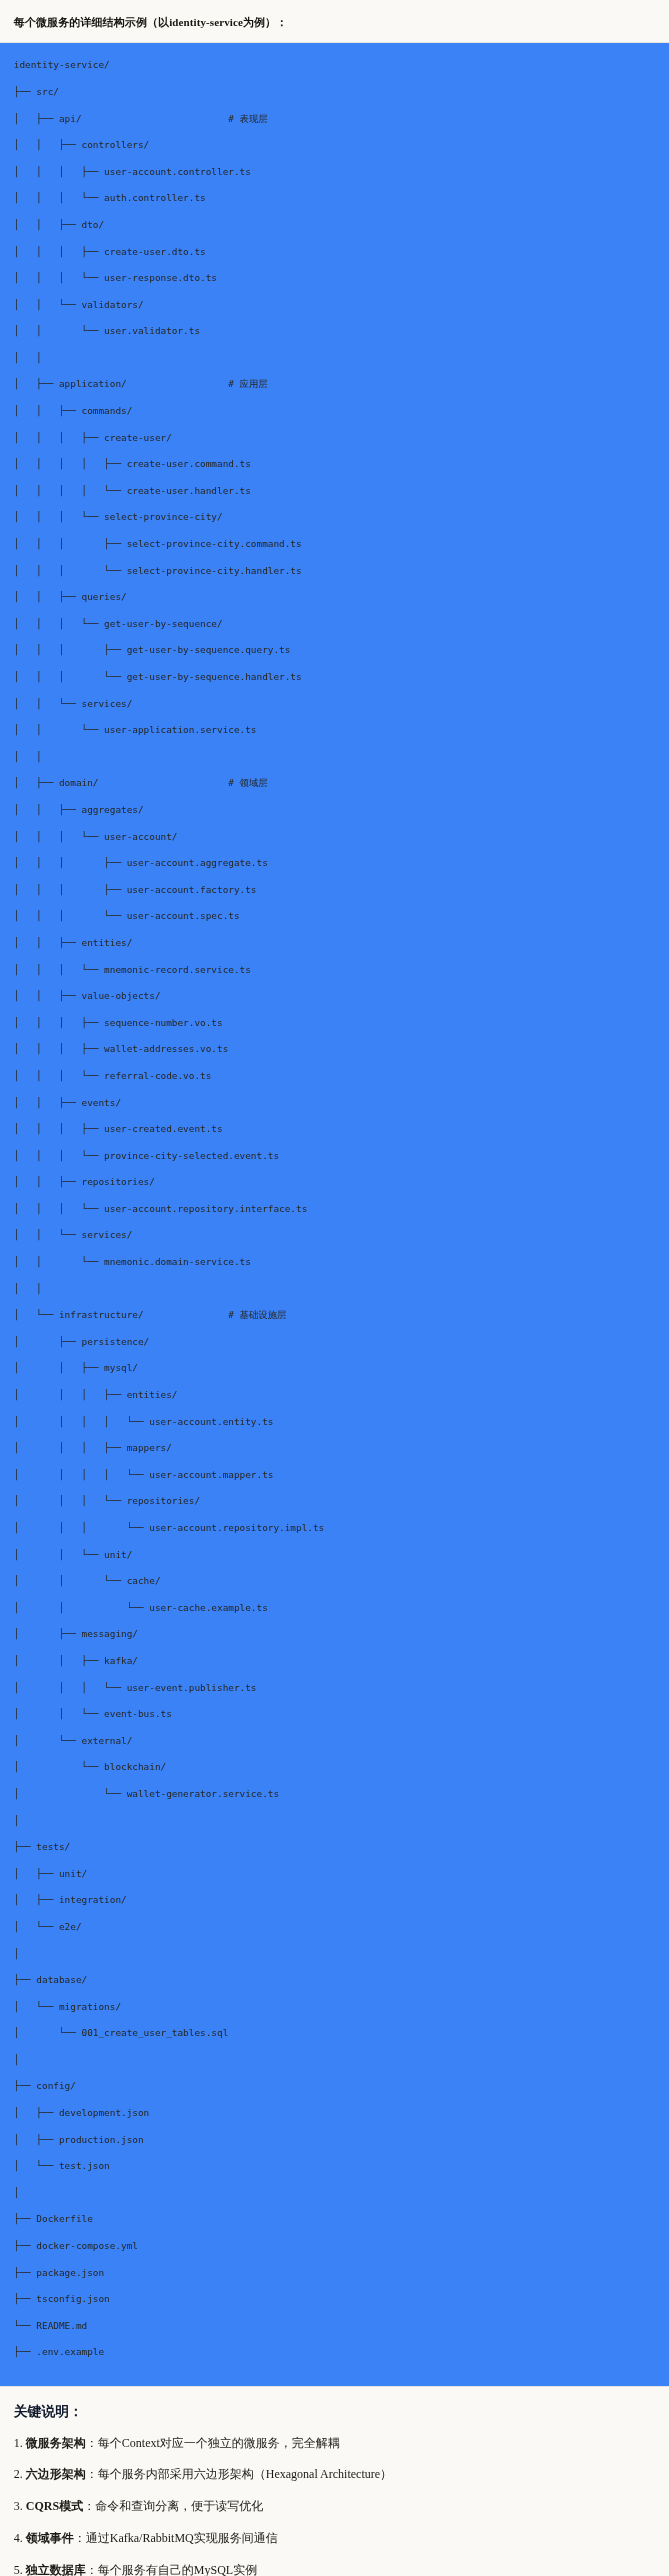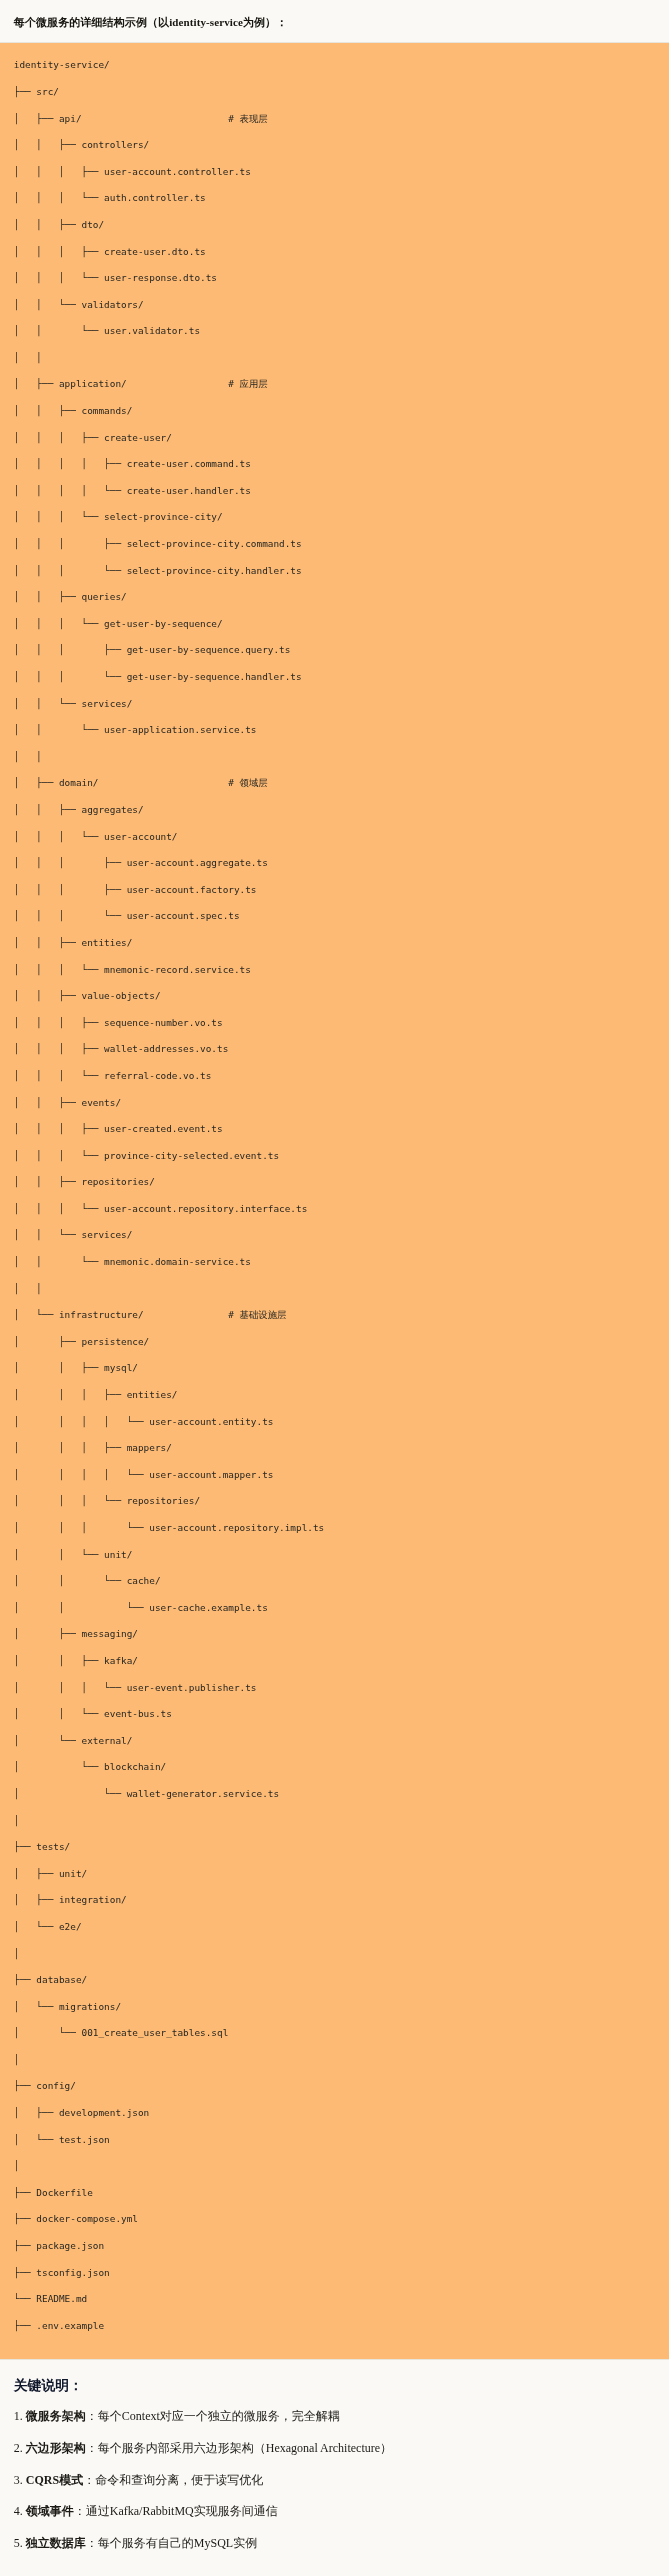--- a/index.html
+++ b/index.html
@@ -32,21 +32,21 @@
     line-height: 1.35;
     letter-spacing: 0.1px;
     margin: 0;
     color: #16150f;
     white-space: nowrap;
   }
 
   
   .code-block {
     padding: 15px 13.8px 13.8px 13.8px;
-    background: #fdba74;
+    background: #3b82f6;
     border-bottom: 0.6px solid #e8e5dc;
   }
   .code-pre {
     margin: 0;
     font-family: "DejaVu Sans Mono", "Liberation Mono", monospace;
     font-size: 9.4px;
     line-height: 13.3px;
     color: #262622;
     white-space: pre;
     tab-size: 4;
@@ -168,20 +168,21 @@
 <span class="code-line">│   ├── unit/</span>
 <span class="code-line">│   ├── integration/</span>
 <span class="code-line">│   └── e2e/</span>
 <span class="code-line">│</span>
 <span class="code-line">├── database/</span>
 <span class="code-line">│   └── migrations/</span>
 <span class="code-line">│       └── 001_create_user_tables.sql</span>
 <span class="code-line">│</span>
 <span class="code-line">├── config/</span>
 <span class="code-line">│   ├── development.json</span>
+<span class="code-line">│   ├── production.json</span>
 <span class="code-line">│   └── test.json</span>
 <span class="code-line">│</span>
 <span class="code-line">├── Dockerfile</span>
 <span class="code-line">├── docker-compose.yml</span>
 <span class="code-line">├── package.json</span>
 <span class="code-line">├── tsconfig.json</span>
 <span class="code-line">└── README.md</span>
 <span class="code-line">├── .env.example</span>
 </pre>
   </div>

